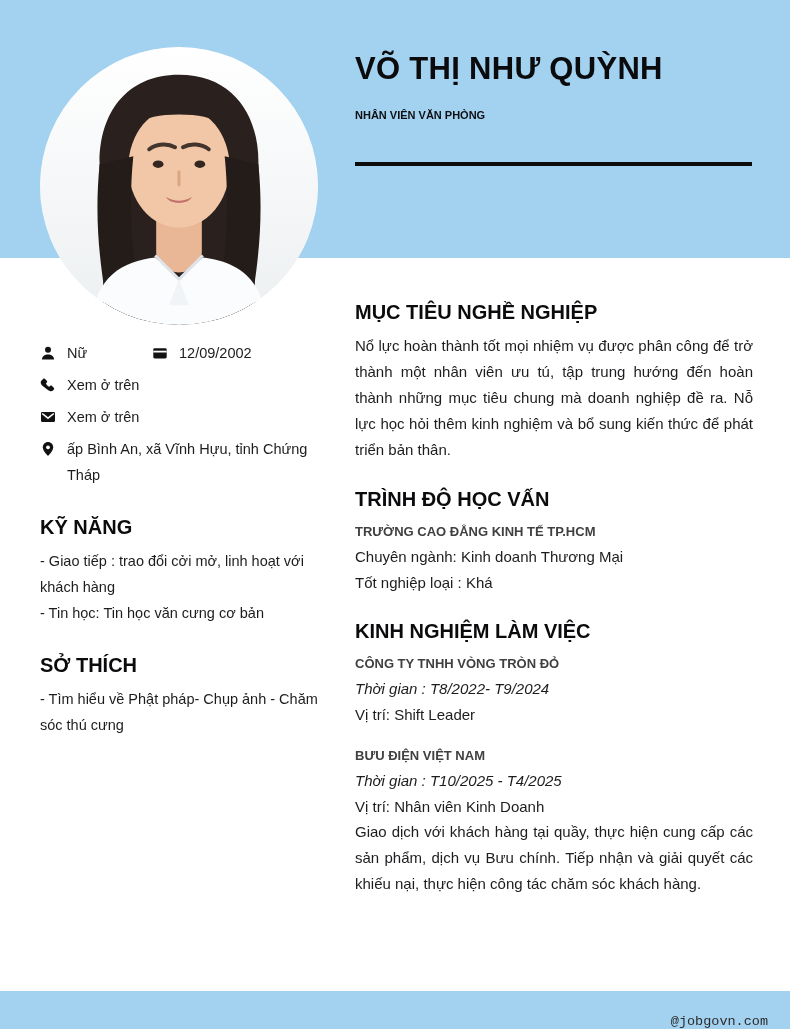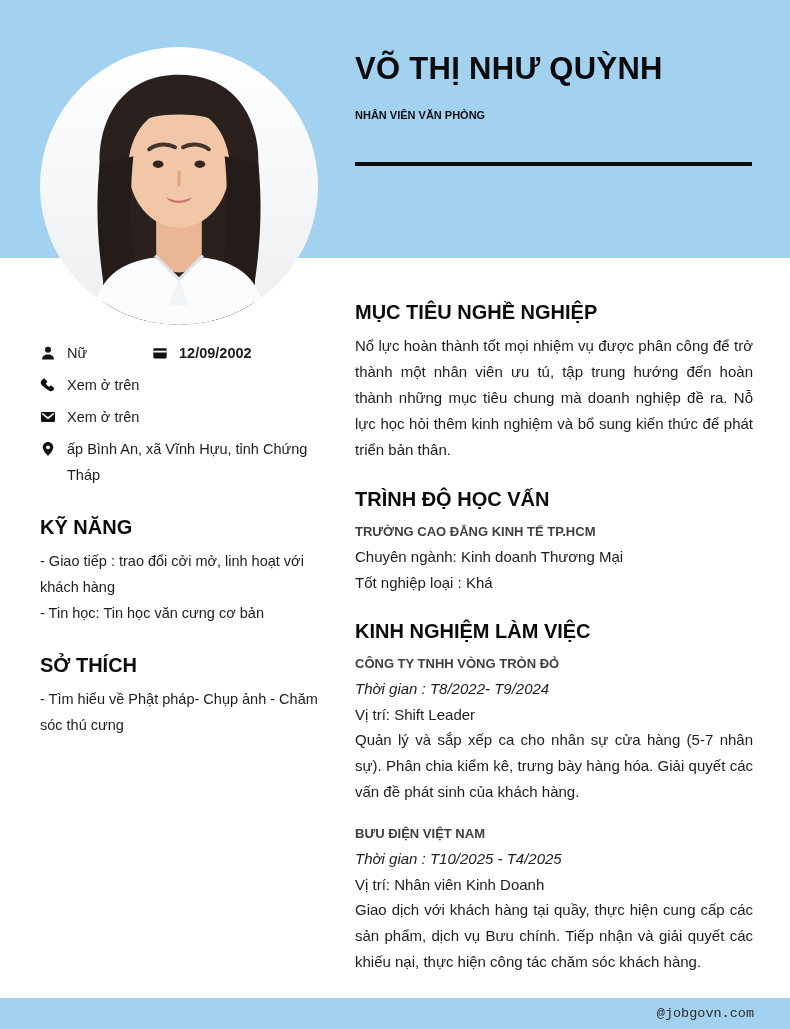--- a/index.html
+++ b/index.html
@@ -5,42 +5,42 @@
   :root { --accent:#a3d2f1; --ink:#141416; --body:#1d1d1f; }
   * { box-sizing: border-box; }
   html,body { margin:0; padding:0; background:#ffffff; }
   .page {
     position:relative; width:790px; height:1029px; margin:0 auto;
     background:#ffffff; overflow:hidden;
     font-family:"Liberation Sans", sans-serif; color:var(--body);
   }
   .header-band { position:absolute; top:0; left:0; width:790px; height:258px; background:var(--accent); }
   .footer-band {
-    position:absolute; left:0; bottom:0; width:790px; height:31px; background:var(--accent);
-    display:flex; align-items:center; justify-content:flex-end; padding-right:36px;
+    position:absolute; left:0; bottom:0; width:790px; height:38px; background:var(--accent);
+    display:flex; align-items:flex-end; justify-content:flex-end; padding-right:22px;
   }
   .handle { font-family:"Liberation Mono", monospace; font-size:13.5px; color:#2b2b2b; }
 
   .photo {
     position:absolute; left:40px; top:47px; width:278px; height:278px;
     border-radius:50%; overflow:hidden; background:#f3f5f6;
   }
   .photo svg { display:block; width:100%; height:100%; }
 
   .header-text { position:absolute; left:355px; top:50px; width:397px; }
   .name { margin:0; font-size:31px; line-height:38px; font-weight:700; letter-spacing:.3px; color:#0b0b0d; }
   .job-title { margin:16px 0 0; font-size:11px; line-height:22px; font-weight:700; color:#0e0f12; }
   .header-rule { margin-top:36px; width:100%; height:4px; background:#0c0c0c; }
 
   
   .left-col { position:absolute; left:40px; top:340px; width:296px; font-size:14.5px; line-height:26px; }
   .info-row { display:flex; align-items:flex-start; margin-bottom:6px; }
   .row-split { display:flex; margin-bottom:6px; }
   .row-split .g1 { display:flex; width:112px; }
-  .row-split .g2 { display:flex;font-weight:bold; }
+  .row-split .g2 { display:flex; }
   .icn { flex:0 0 16px; width:16px; height:16px; margin:5px 11px 0 0; }
   .icn svg { display:block; width:16px; height:16px; fill:#121212; }
   .side-h { margin:26px 0 8px; font-size:20px; line-height:26px; font-weight:700; color:#0b0b0d; }
   .skill-item, .hobby-text { line-height:26px; }
 
   
   .right-col { position:absolute; left:355px; top:299px; width:398px; font-size:15px; line-height:26px; }
   .sec { margin-bottom:23px; }
   .sec-h { margin:0 0 8px; font-size:20px; line-height:26px; font-weight:700; color:#0b0b0d; }
   .sub-h { margin:0; font-size:13px; line-height:24px; font-weight:700; color:#404040; }
@@ -180,21 +180,20 @@
       <div class="line">Tốt nghiệp loại : Khá</div>
     </section>
 
     <section class="sec">
       <h3 class="sec-h">KINH NGHIỆM LÀM VIỆC</h3>
 
       <div class="job">
         <h4 class="sub-h">CÔNG TY TNHH VÒNG TRÒN ĐỎ</h4>
         <div class="it line">Thời gian : T8/2022- T9/2024</div>
         <div class="line">Vị trí: Shift Leader</div>
-        <p class="just">Quản lý và sắp xếp ca cho nhân sự cửa hàng (5-7 nhân sự). Phân chia kiểm kê, trưng bày hàng hóa. Giải quyết các vấn đề phát sinh của khách hàng.</p>
       </div>
 
       <div class="job">
         <h4 class="sub-h">BƯU ĐIỆN VIỆT NAM</h4>
         <div class="it line">Thời gian : T10/2025 - T4/2025</div>
         <div class="line">Vị trí: Nhân viên Kinh Doanh</div>
         <p class="just">Giao dịch với khách hàng tại quầy, thực hiện cung cấp các sản phẩm, dịch vụ Bưu chính. Tiếp nhận và giải quyết các khiếu nại, thực hiện công tác chăm sóc khách hàng.</p>
       </div>
     </section>
   </div>

